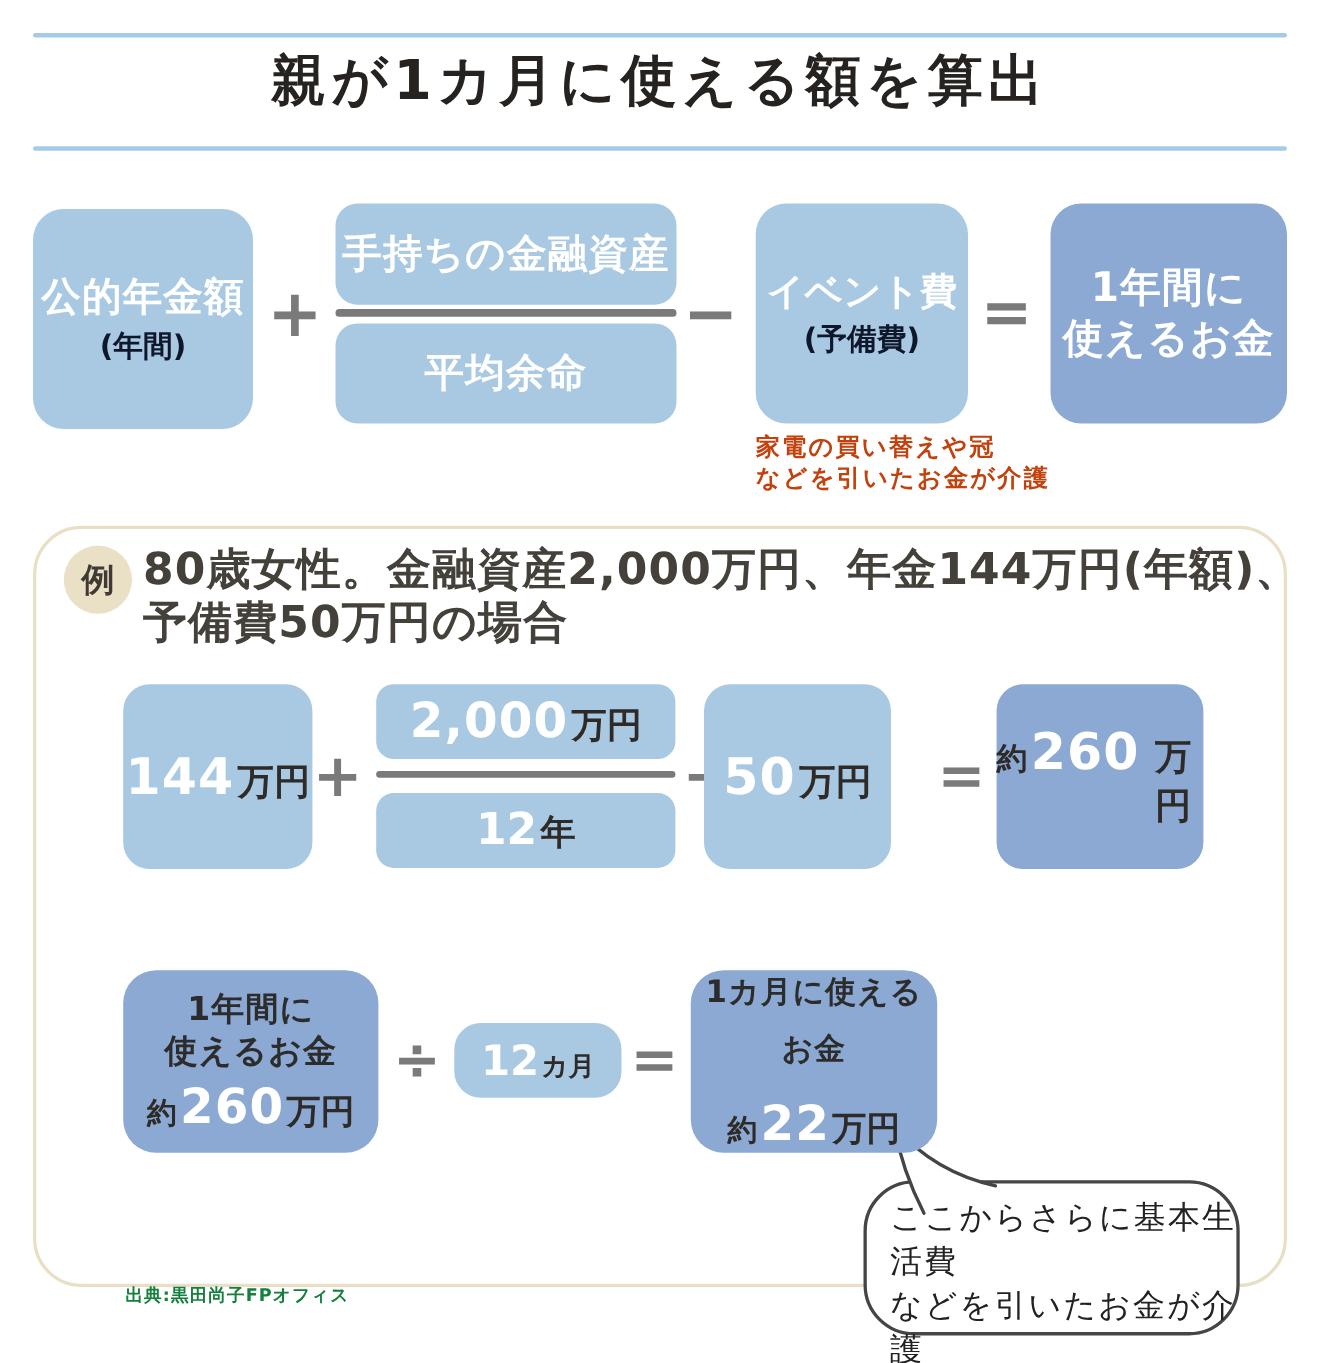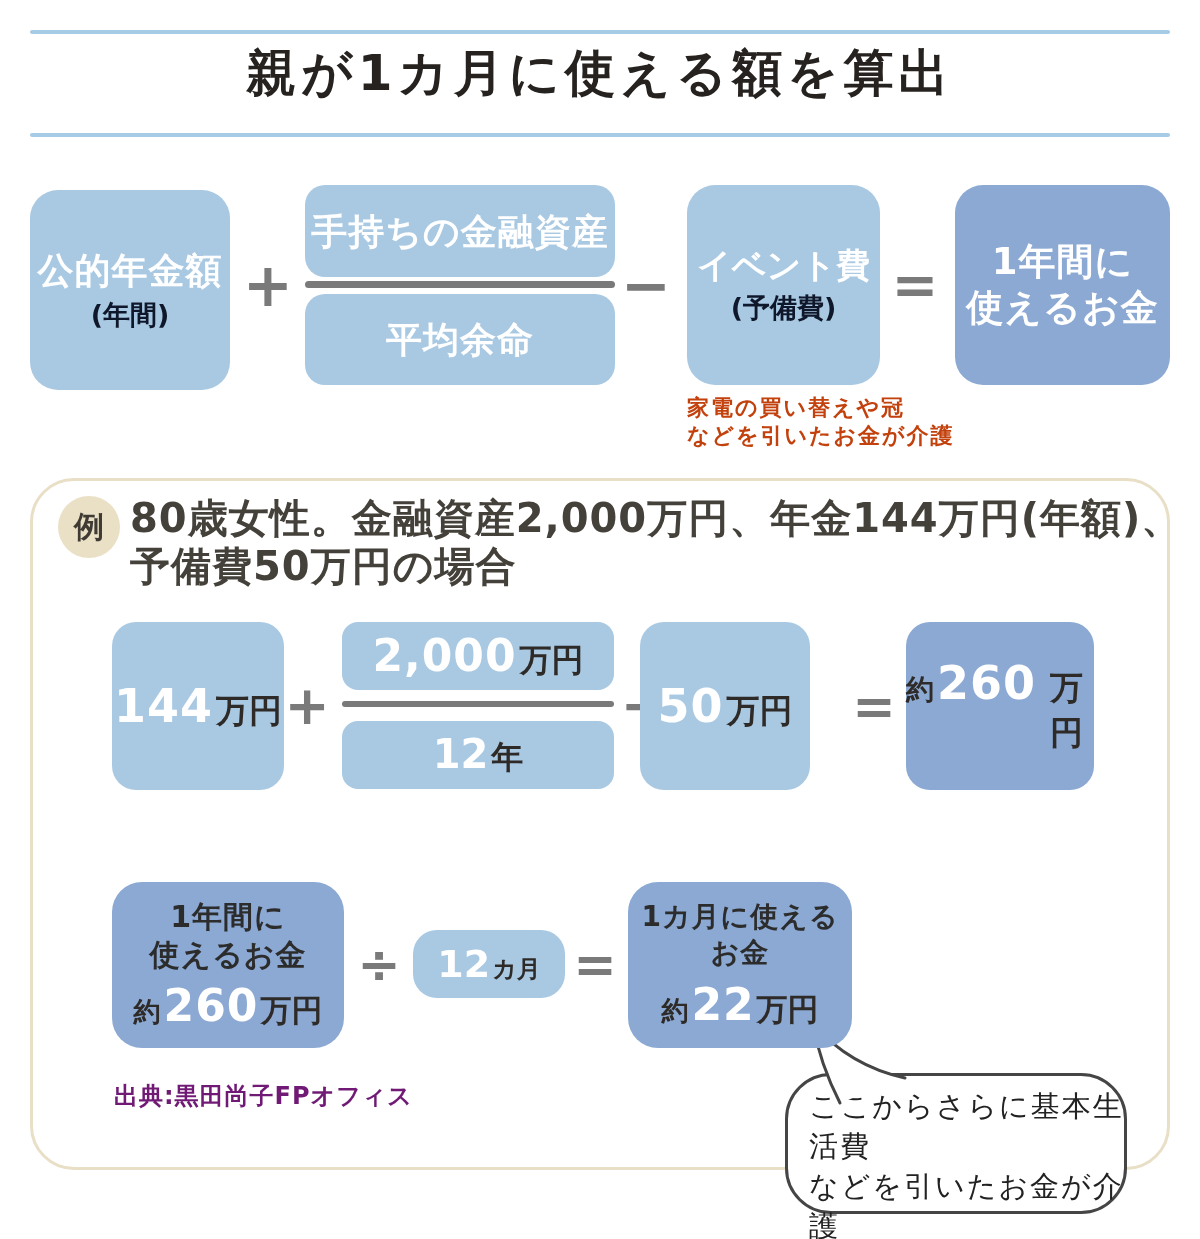--- a/index.html
+++ b/index.html
@@ -43,29 +43,29 @@
   .desc{position:absolute;left:130px;top:494px;font-size:40px;line-height:48px;font-weight:700;color:#44403a;letter-spacing:1px;}
   .numline{display:flex;align-items:baseline;justify-content:center;}
   .num-big{font-size:46px;font-weight:800;color:#ffffff;letter-spacing:1px;}
   .num-mid{font-size:44px;font-weight:800;color:#ffffff;letter-spacing:1px;}
   .num-sm{font-size:40px;font-weight:800;color:#ffffff;}
   .unit{font-size:33px;font-weight:800;color:#2e2a28;margin-left:3px;}
   .unit-sm{font-size:31px;font-weight:800;color:#2e2a28;margin-left:2px;}
   .prefix{font-size:28px;font-weight:800;color:#2e2a28;margin-right:3px;}
   .peri-label{font-size:30px;font-weight:800;color:#2c2c2c;line-height:38px;letter-spacing:1px;}
   .peri-label-sm{font-size:28px;font-weight:800;color:#2c2c2c;line-height:36px;letter-spacing:1px;}
-  .source{position:absolute;left:114px;top:1080px;font-size:24px;font-weight:600;color:#701a75;letter-spacing:1px;}
+  .source{position:absolute;left:114px;top:1168px;font-size:16px;font-weight:600;color:#15803d;letter-spacing:1px;}
   .bubble{
     position:absolute;left:785px;top:1073px;width:342px;height:141px;box-sizing:border-box;
     background:#ffffff;border:3px solid #454545;border-radius:46px;z-index:5;
     padding:10px 0 0 21px;
   }
   .bubble-line{font-size:29px;line-height:40px;font-weight:500;color:#222222;letter-spacing:2px;}
   .tail{z-index:6;}
-  .z7{z-index:7;}
+  .z7{z-index:7;gap:16px;}
 </style>
 </head>
 <body>
 
 <div class="page">
 
   <div class="rule" style="top:30px;"></div>
   <h1 class="title">親が1カ月に使える額を算出</h1>
   <div class="rule" style="top:133px;"></div>
 

